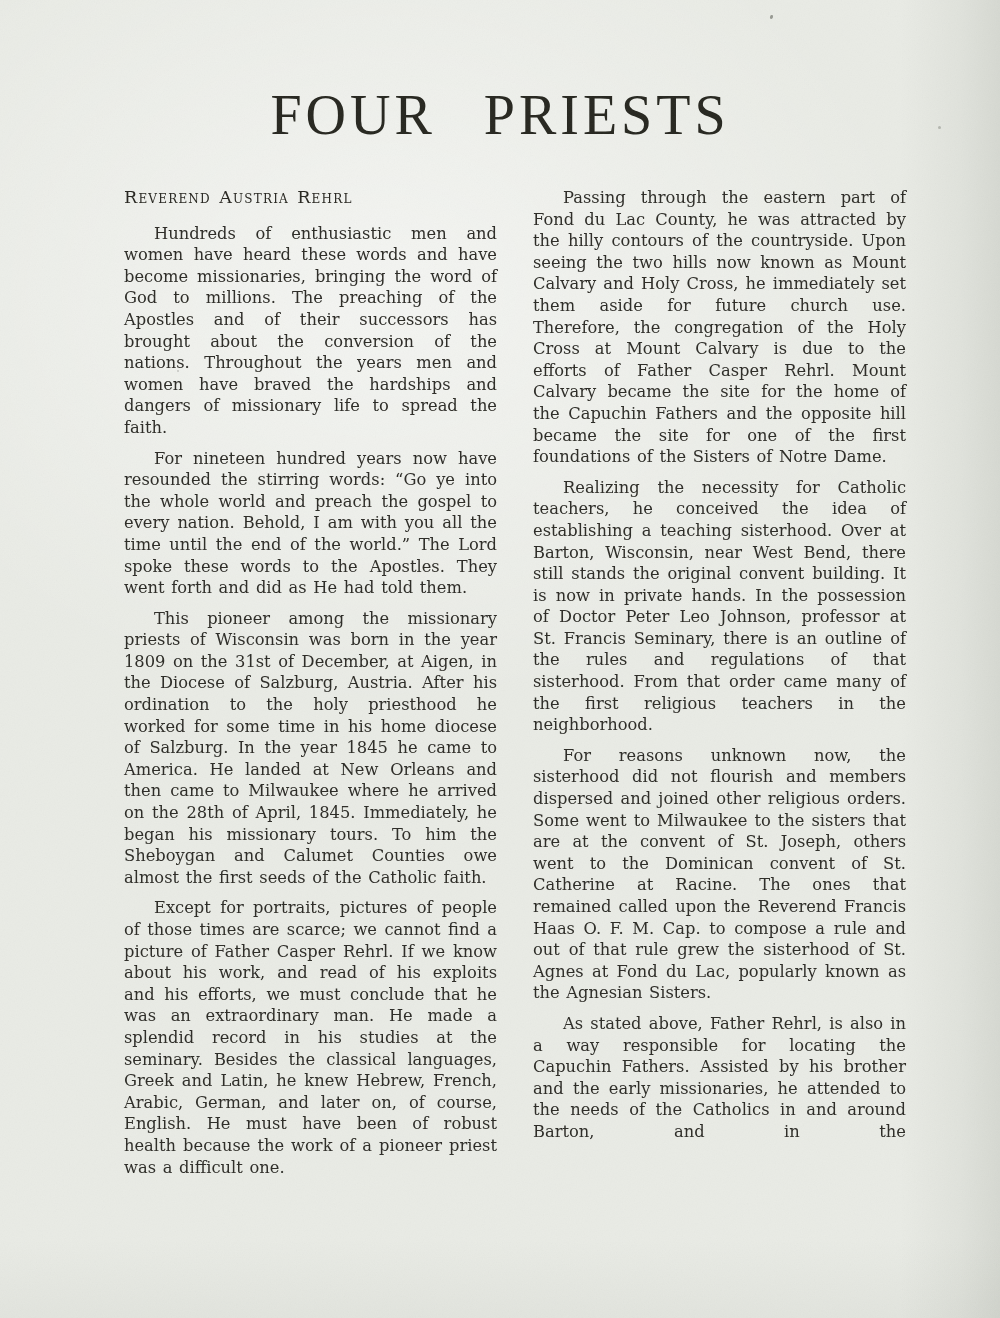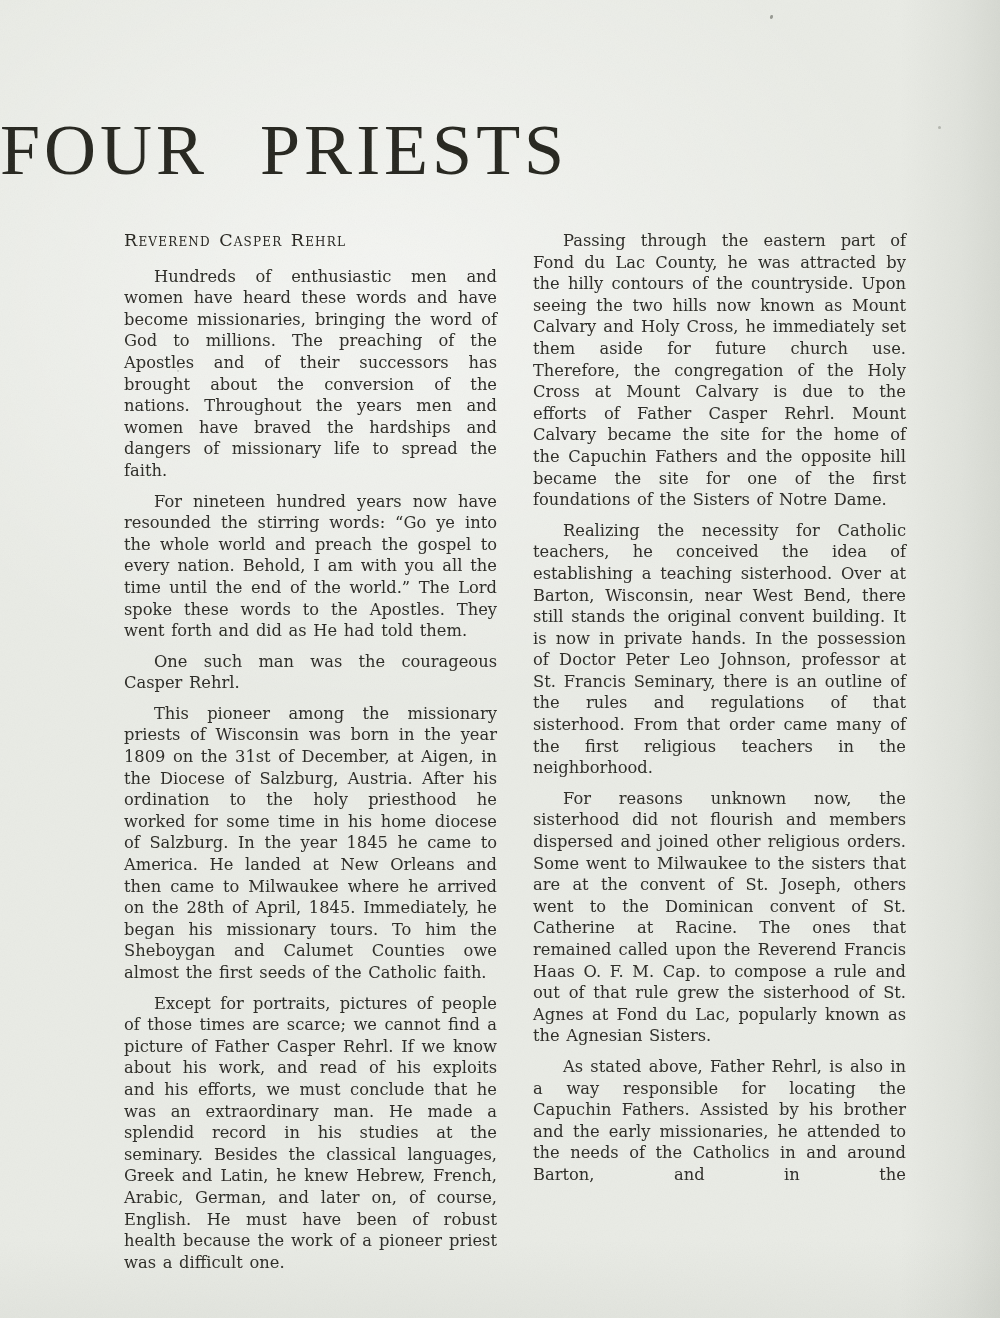--- a/index.html
+++ b/index.html
@@ -22,24 +22,25 @@
   }
   .grain {
     position: absolute;
     inset: 0;
     width: 100%;
     height: 100%;
     pointer-events: none;
   }
   .title {
     margin: 0;
-    padding-top: 114px;
+    padding-top: 87px;
+    text-align: center;
     font-family: "Liberation Serif", serif;
     font-weight: normal;
-    font-size: 72px;
+    font-size: 56px;
     line-height: 1;
     letter-spacing: 4px;
     word-spacing: 30px;
     color: #26261f;
   }
   .columns {
     display: flex;
     margin: 44px 94px 0 124px;
     gap: 36px;
     align-items: flex-start;
@@ -79,24 +80,23 @@
 </head>
 <body>
 
 <div class="page">
 
   <h1 class="title">FOUR PRIESTS</h1>
 
   <div class="columns">
 
     <div class="col">
-      <h2 class="col-heading">Reverend Casper Rehrl</h2>
+      <h2 class="col-heading">Reverend Austria Rehrl</h2>
       <p>Hundreds of enthusiastic men and women have heard these words and have become missionaries, bringing the word of God to millions. The preaching of the Apostles and of their successors has brought about the conversion of the nations. Throughout the years men and women have braved the hardships and dangers of missionary life to spread the faith.</p>
       <p>For nineteen hundred years now have resounded the stirring words: “Go ye into the whole world and preach the gospel to every nation. Behold, I am with you all the time until the end of the world.” The Lord spoke these words to the Apostles. They went forth and did as He had told them.</p>
-      <p>One such man was the courageous Casper Rehrl.</p>
       <p>This pioneer among the missionary priests of Wisconsin was born in the year 1809 on the 31st of December, at Aigen, in the Diocese of Salzburg, Austria. After his ordination to the holy priesthood he worked for some time in his home diocese of Salzburg. In the year 1845 he came to America. He landed at New Orleans and then came to Milwaukee where he arrived on the 28th of April, 1845. Immediately, he began his missionary tours. To him the Sheboygan and Calumet Counties owe almost the first seeds of the Catholic faith.</p>
       <p>Except for portraits, pictures of people of those times are scarce; we cannot find a picture of Father Casper Rehrl. If we know about his work, and read of his exploits and his efforts, we must conclude that he was an extraordinary man. He made a splendid record in his studies at the seminary. Besides the classical languages, Greek and Latin, he knew Hebrew, French, Arabic, German, and later on, of course, English. He must have been of robust health because the work of a pioneer priest was a difficult one.</p>
     </div>
 
     <div class="col">
       <p>Passing through the eastern part of Fond du Lac County, he was attracted by the hilly contours of the countryside. Upon seeing the two hills now known as Mount Calvary and Holy Cross, he immediately set them aside for future church use. Therefore, the congregation of the Holy Cross at Mount Calvary is due to the efforts of Father Casper Rehrl. Mount Calvary became the site for the home of the Capuchin Fathers and the opposite hill became the site for one of the first foundations of the Sisters of Notre Dame.</p>
       <p>Realizing the necessity for Catholic teachers, he conceived the idea of establishing a teaching sisterhood. Over at Barton, Wisconsin, near West Bend, there still stands the original convent building. It is now in private hands. In the possession of Doctor Peter Leo Johnson, professor at St. Francis Seminary, there is an outline of the rules and regulations of that sisterhood. From that order came many of the first religious teachers in the neighborhood.</p>
       <p>For reasons unknown now, the sisterhood did not flourish and members dispersed and joined other religious orders. Some went to Milwaukee to the sisters that are at the convent of St. Joseph, others went to the Dominican convent of St. Catherine at Racine. The ones that remained called upon the Reverend Francis Haas O. F. M. Cap. to compose a rule and out of that rule grew the sisterhood of St. Agnes at Fond du Lac, popularly known as the Agnesian Sisters.</p>
       <p class="continued">As stated above, Father Rehrl, is also in a way responsible for locating the Capuchin Fathers. Assisted by his brother and the early missionaries, he attended to the needs of the Catholics in and around Barton, and in the</p>
     </div>

